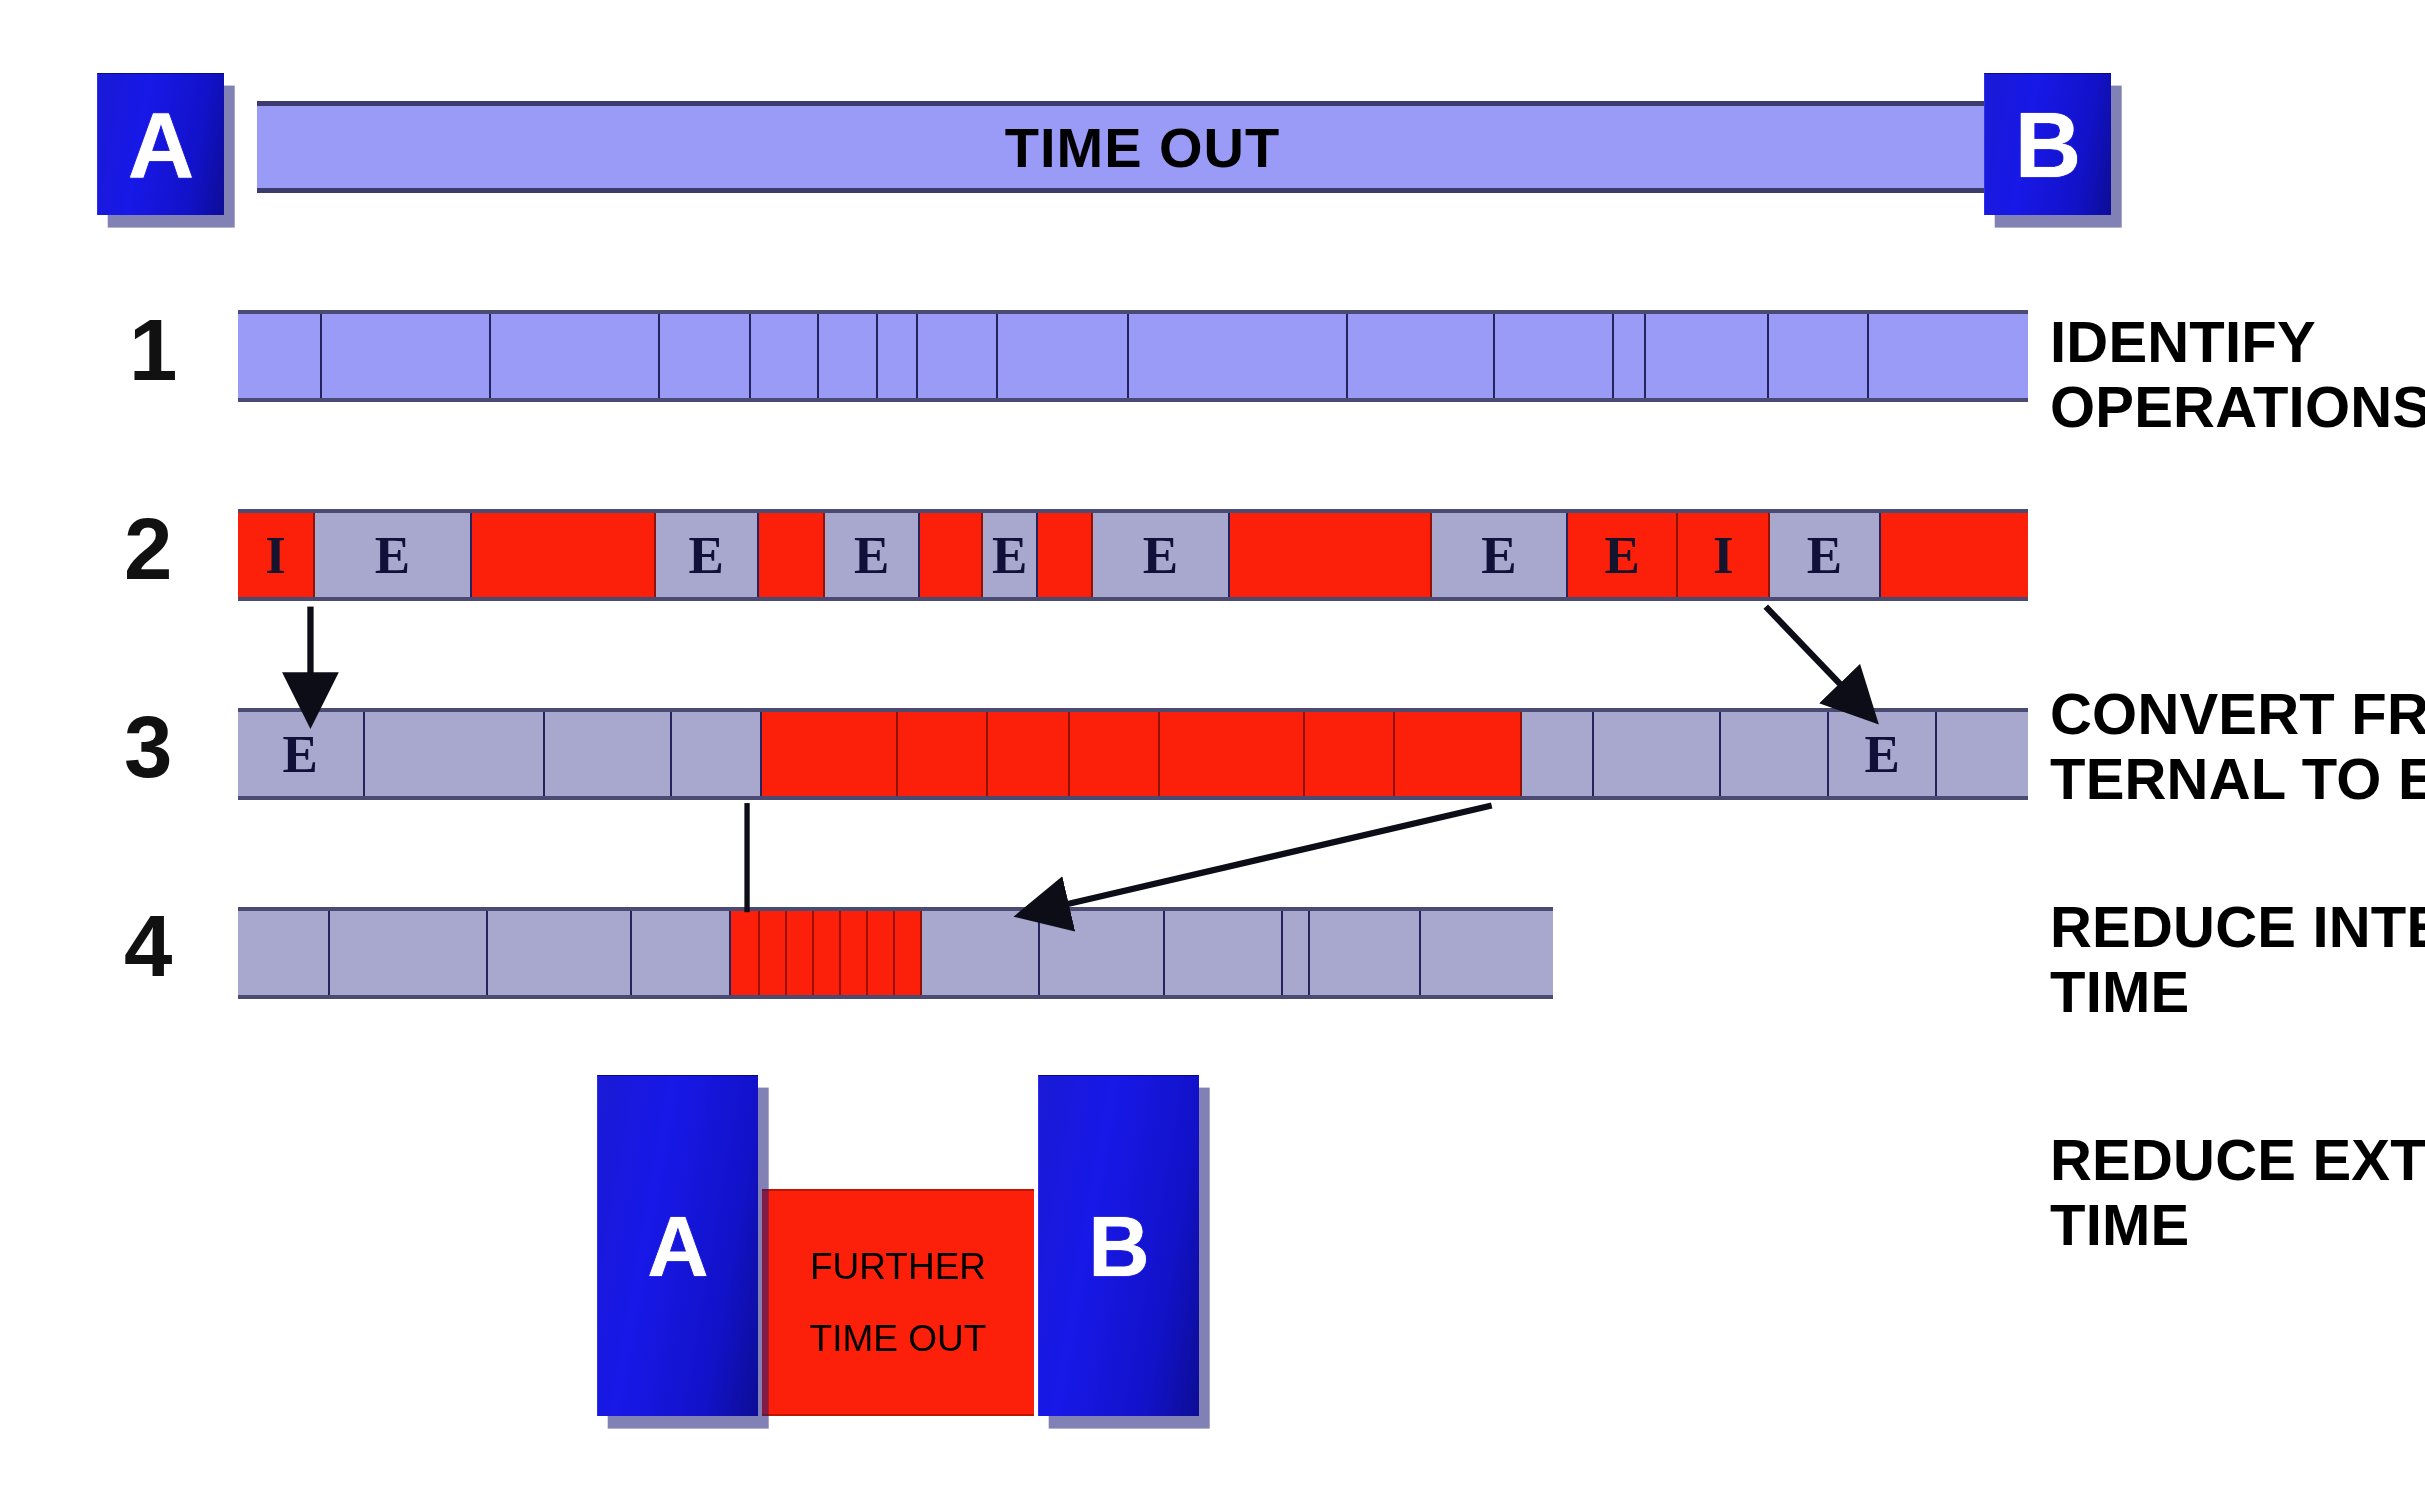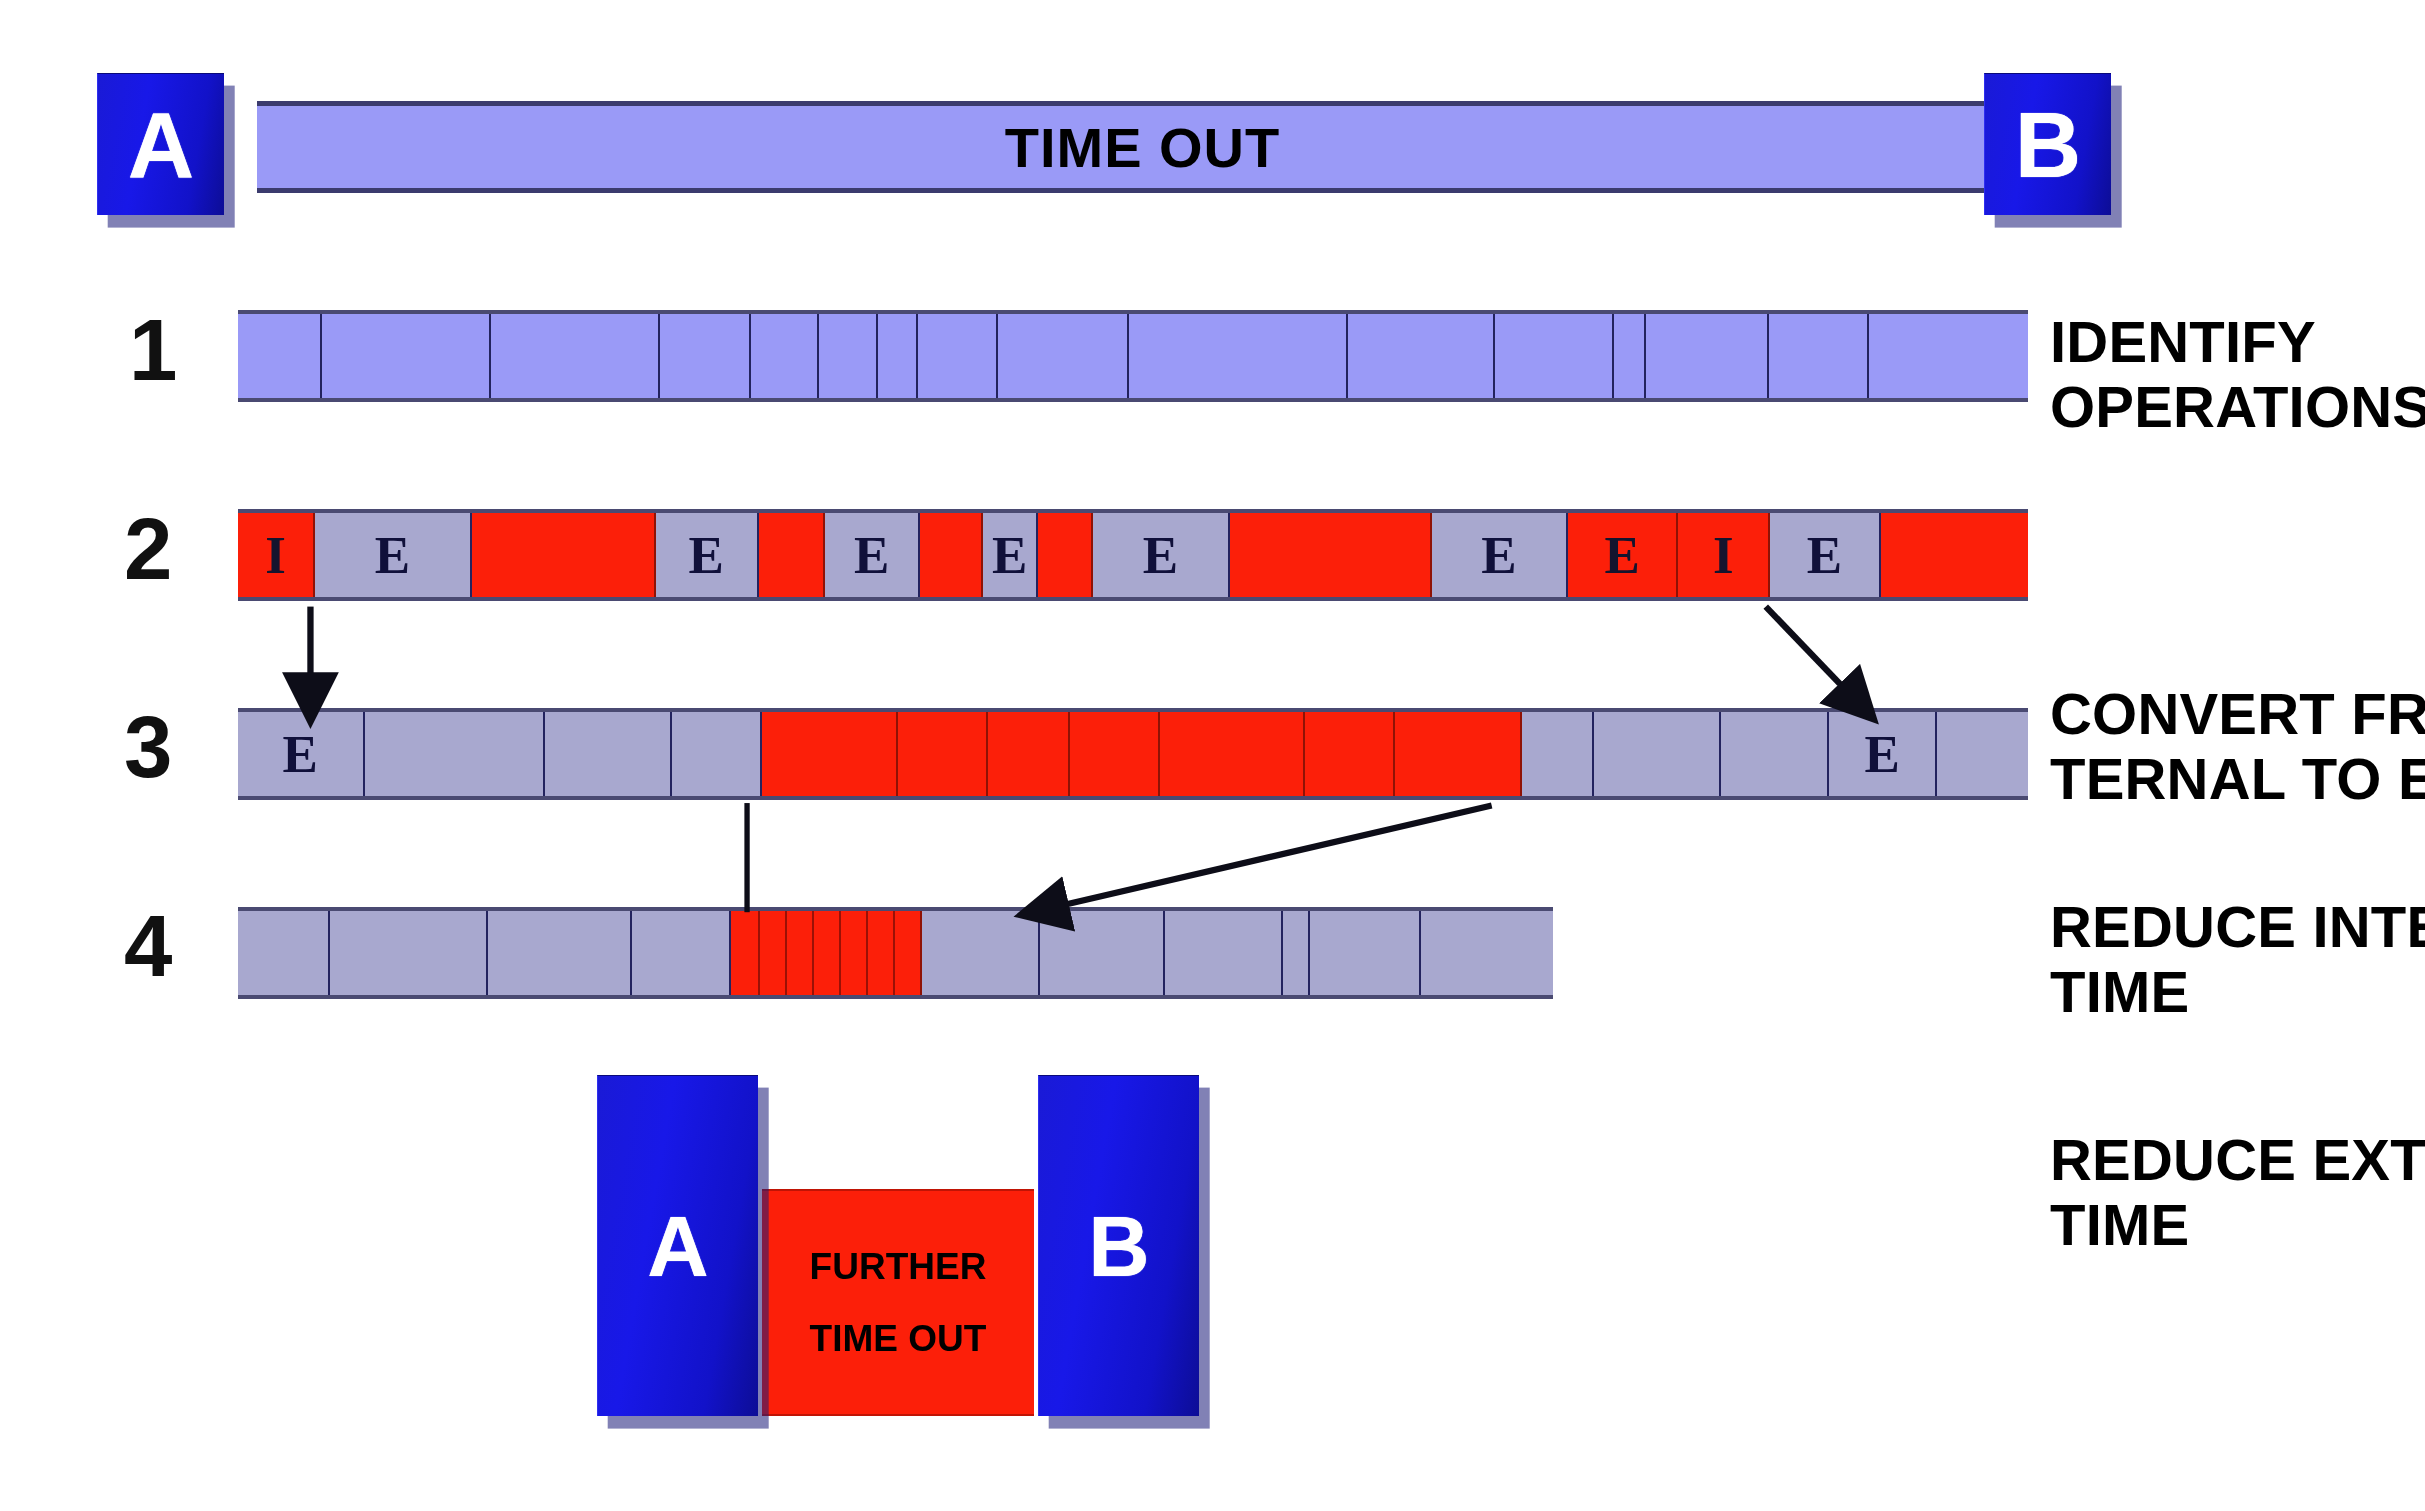--- a/index.html
+++ b/index.html
@@ -99,21 +99,21 @@
   
   .further-box{
     position:absolute;
     background:#fc1f09;
     border-top:2.9px solid #c01405;
     border-bottom:2.9px solid #c01405;
     display:flex;flex-direction:column;align-items:center;justify-content:center;
     z-index:4;
   }
   .further-box .l1,.further-box .l2{
-    color:#000000;font-weight:bold;line-height:1;
+    color:#000000;font-weight:normal;line-height:1;
   }
   .further-box .l1{margin-bottom:35px;}
 </style>
 </head>
 <body>
 
 <div class="stage">
 
   <div class="ab-block" style="left:97px;top:73px;width:126px;height:141px;font-size:92px;">
     <span>A</span>

